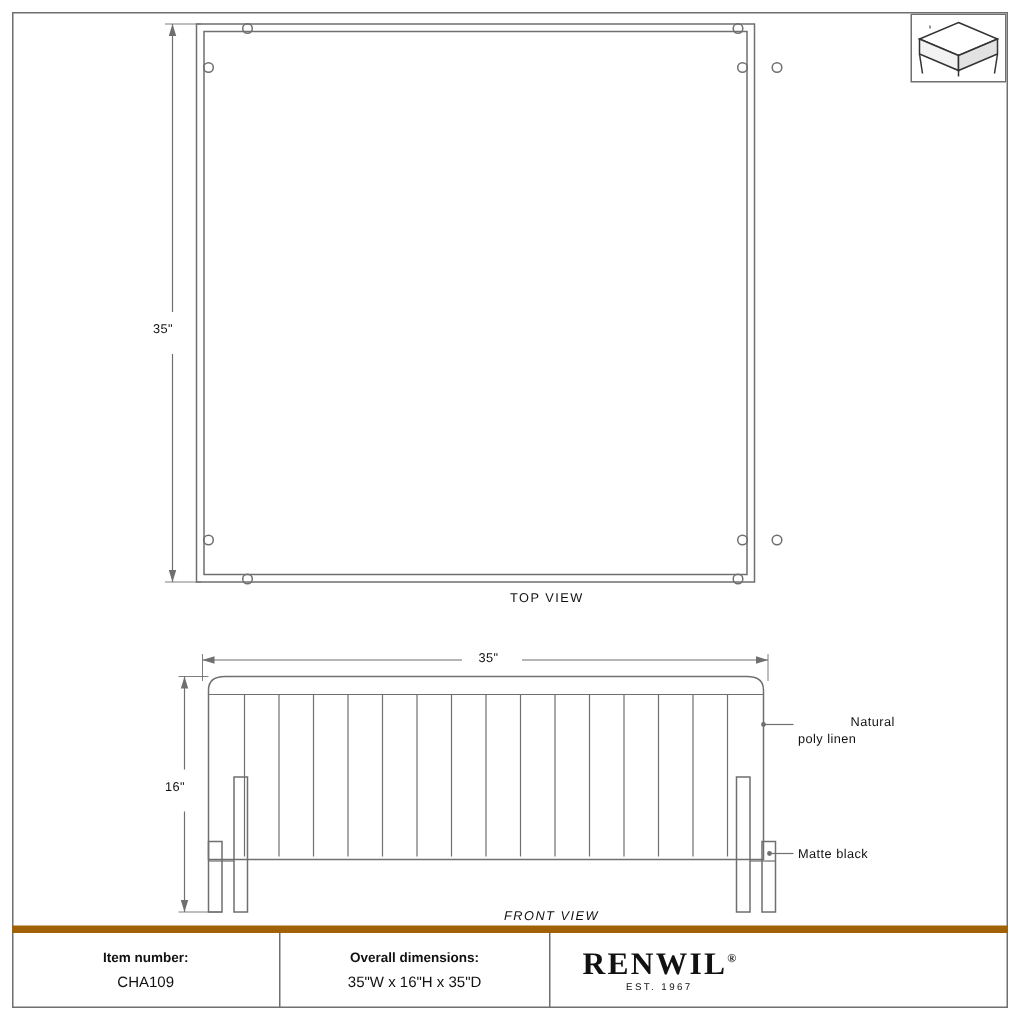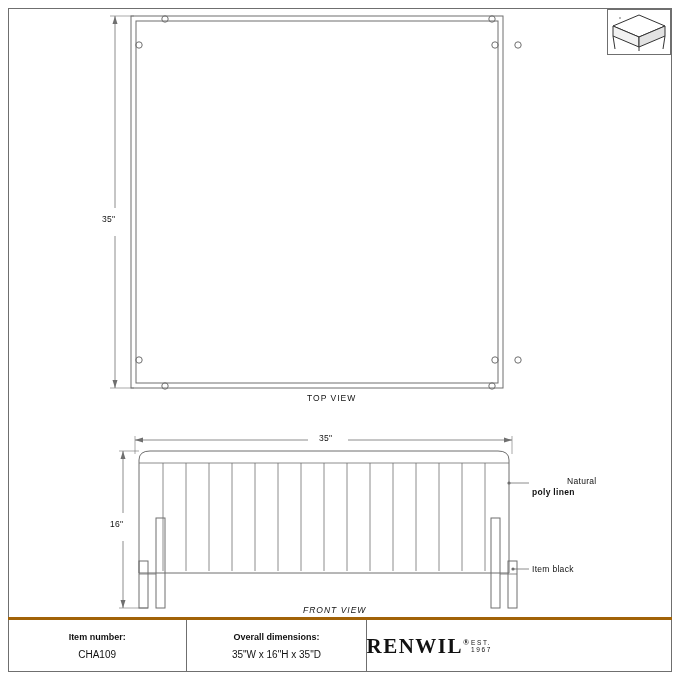--- a/index.html
+++ b/index.html
@@ -49,29 +49,30 @@
   .label {
     position: absolute;
     font-size: 8.5px;
     color: #111;
     letter-spacing: .3px;
     white-space: nowrap;
   }
   .label-view {
     font-size: 8.5px;
     letter-spacing: 1px;
+    margin-left: 33px;
   }
   
   .titleblock {
     position: absolute;
     left: 8px;
     bottom: 8px;
     width: 664px;
     height: 55px;
-    border-top: 3px solid #a16207;
+    border-top: 5px solid #a16207;
     box-sizing: border-box;
     display: flex;
   }
   .tb-cell {
     border-right: 1px solid #6f6f6f;
     box-sizing: border-box;
     display: flex;
     flex-direction: column;
     align-items: center;
     justify-content: center;
@@ -86,21 +87,21 @@
   .tb-val {
     font-size: 10px;
     color: #111;
   }
   .cell-item { width: 27%; }
   .cell-product { width: 24%; }
   .cell-dims { width: 27%; }
   .cell-logo { width: 22%; }
   .logo-wrap {
     display: flex;
-    flex-direction: row;
+    flex-direction: column;
     align-items: center;
     justify-content: center;
     gap: 2px;
   }
   .logo-main {
     font-family: "Liberation Serif", serif;
     font-size: 21px;
     font-weight: bold;
     letter-spacing: 1.5px;
     color: #111;
@@ -223,23 +224,23 @@
     
     <div class="label" style="left:94px; top:206px;">35"</div>
 
     <div class="label label-view" style="left:299px; top:385px;">TOP VIEW</div>
 
     <div class="label" style="left:311px; top:425px;">35"</div>
 
     <div class="label" style="left:102px; top:511px;">16"</div>
 
     <div class="label" style="left:524px; top:468px;padding-left:35px;">Natural</div>
-    <div class="label" style="left:524px; top:479px;font-weight:bold;">poly linen</div>
-
-    <div class="label" style="left:524px; top:556px;">Item black</div>
+    <div class="label" style="left:524px; top:479px;">poly linen</div>
+
+    <div class="label" style="left:524px; top:556px;">Matte black</div>
 
     <div class="label label-view" style="left:295px; top:597px;font-style:italic;">FRONT VIEW</div>
   </div>
 
   <div class="titleblock">
     <div class="tb-cell cell-item">
       <div class="tb-head">Item number:</div>
       <div class="tb-val">CHA109</div>
     </div>
     <div class="tb-cell cell-dims">

